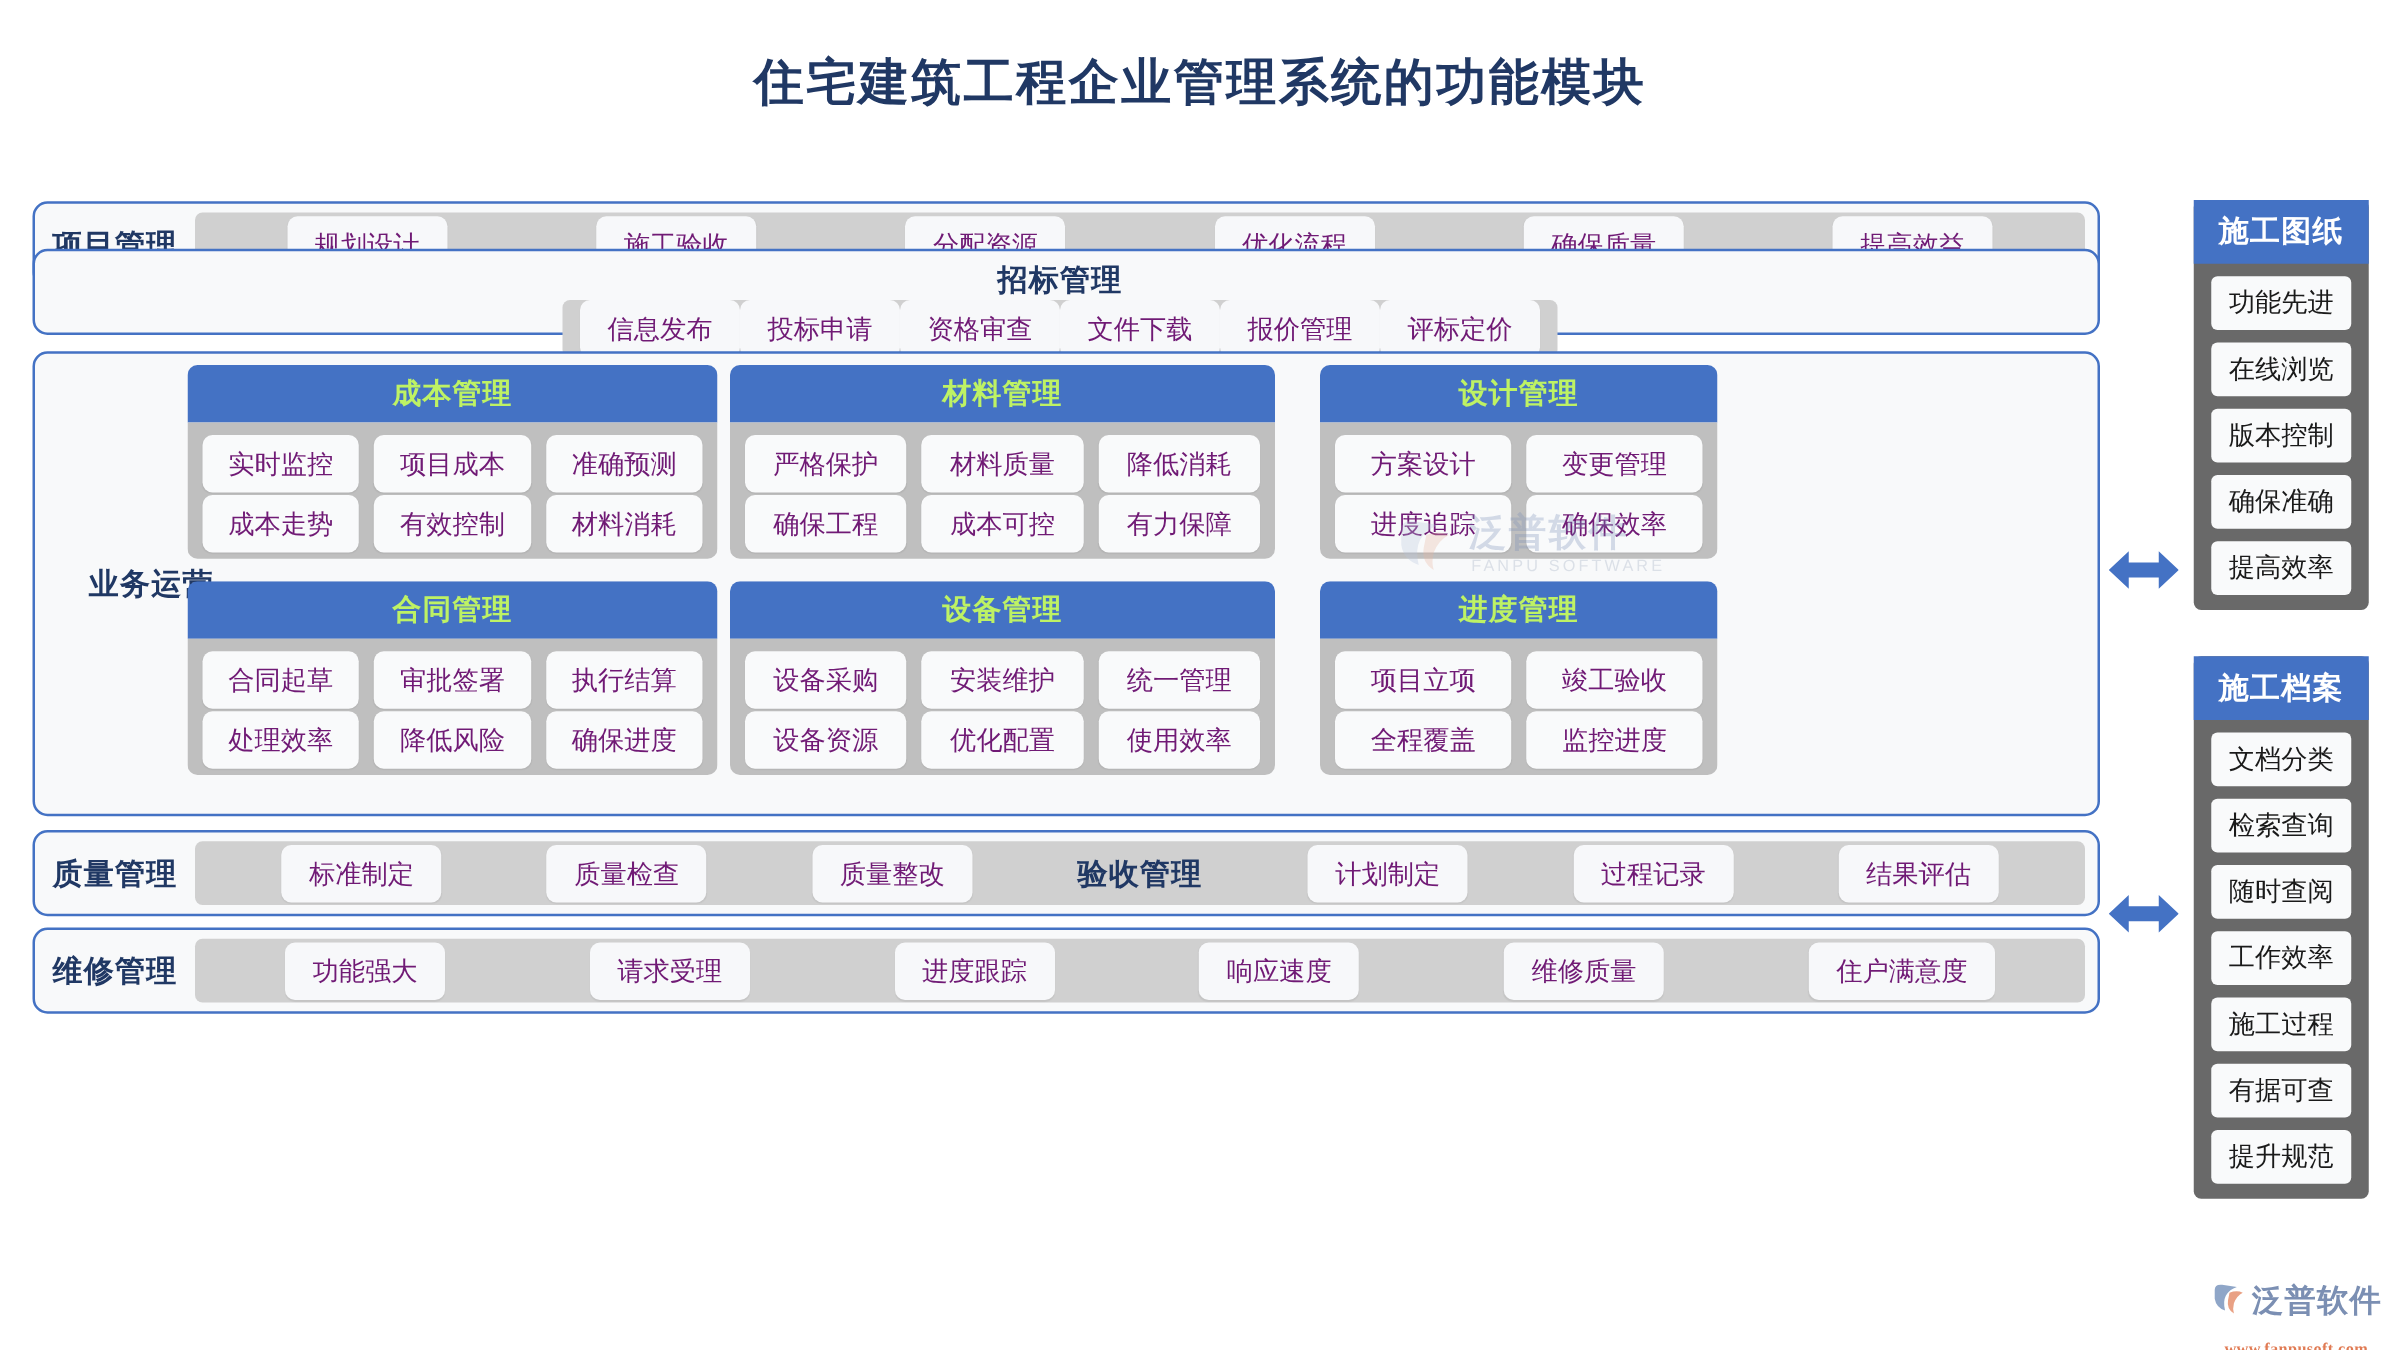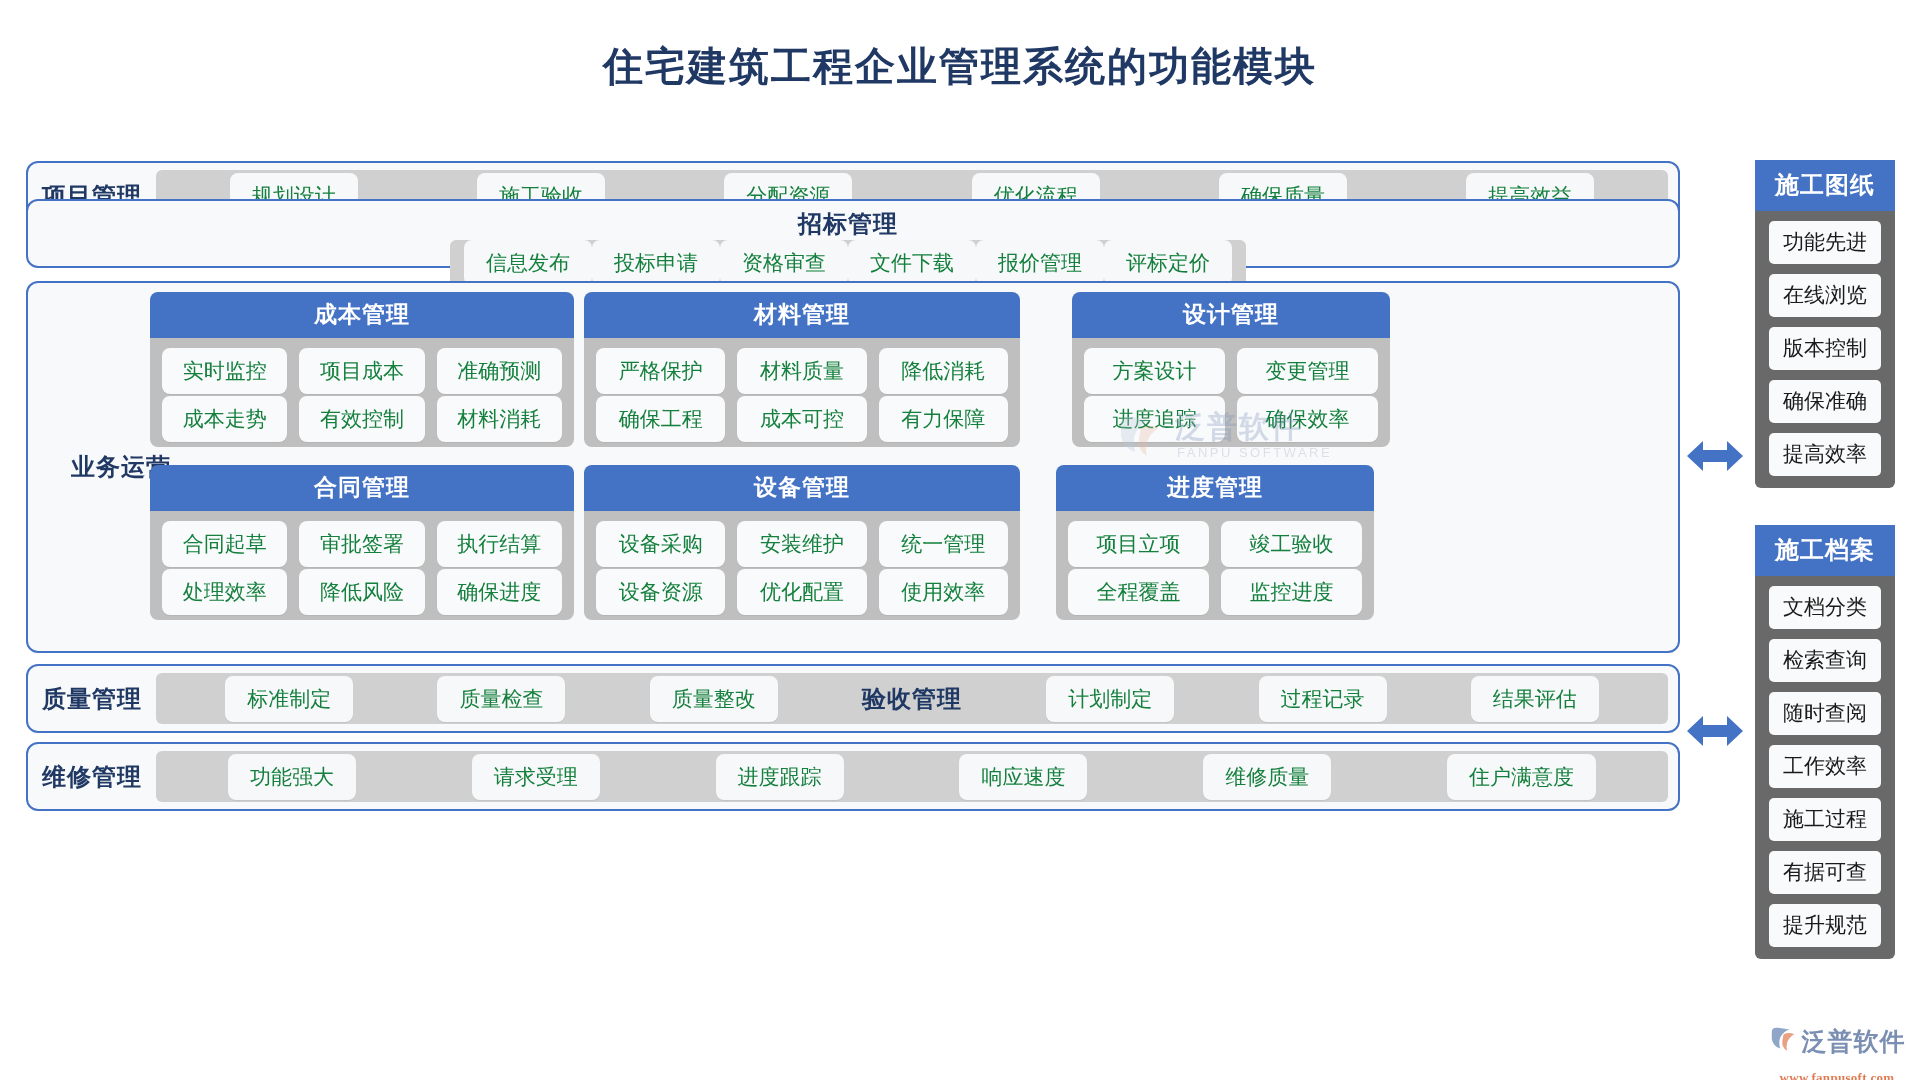--- a/index.html
+++ b/index.html
@@ -55,21 +55,21 @@
     align-items:center;
     justify-content:space-around;
     height:100%;
     flex:1 1 auto;
     box-sizing:border-box;
   }
 
   .pill{
     background:#f7f8fa;
     border-radius:8px;
-    color:#15803d;
+    color:#701a75;
     font-size:21px;
     text-align:center;
     white-space:nowrap;
     padding:9px 22px;
     box-shadow:0 1px 1px rgba(0,0,0,.06);
   }
 
   
   #biz-box{
     position:absolute;
@@ -86,21 +86,21 @@
     letter-spacing:1px;text-align:center;
   }
 
   .sub-panel{
     position:absolute;
     border-radius:8px;
     overflow:hidden;
   }
   .sub-head{
     background:#4472c4;
-    color:#ffffff;
+    color:#bef264;
     font-size:23px;
     font-weight:bold;
     letter-spacing:1px;
     text-align:center;
     padding:7px 0 8px;
   }
   .sub-body{
     background:#bfbfbf;
     padding:10px 12px 12px;
     display:flex;
@@ -246,21 +246,21 @@
           <div class="pill">降低消耗</div>
         </div>
         <div class="sub-line">
           <div class="pill">确保工程</div>
           <div class="pill">成本可控</div>
           <div class="pill">有力保障</div>
         </div>
       </div>
     </div>
 
-    <div class="sub-panel" style="left:1028px;top:9px;width:318px;height:155px;margin-left:16px;">
+    <div class="sub-panel" style="left:1028px;top:9px;width:318px;height:155px;">
       <div class="sub-head">设计管理</div>
       <div class="sub-body">
         <div class="sub-line">
           <div class="pill">方案设计</div>
           <div class="pill">变更管理</div>
         </div>
         <div class="sub-line">
           <div class="pill">进度追踪</div>
           <div class="pill">确保效率</div>
         </div>

